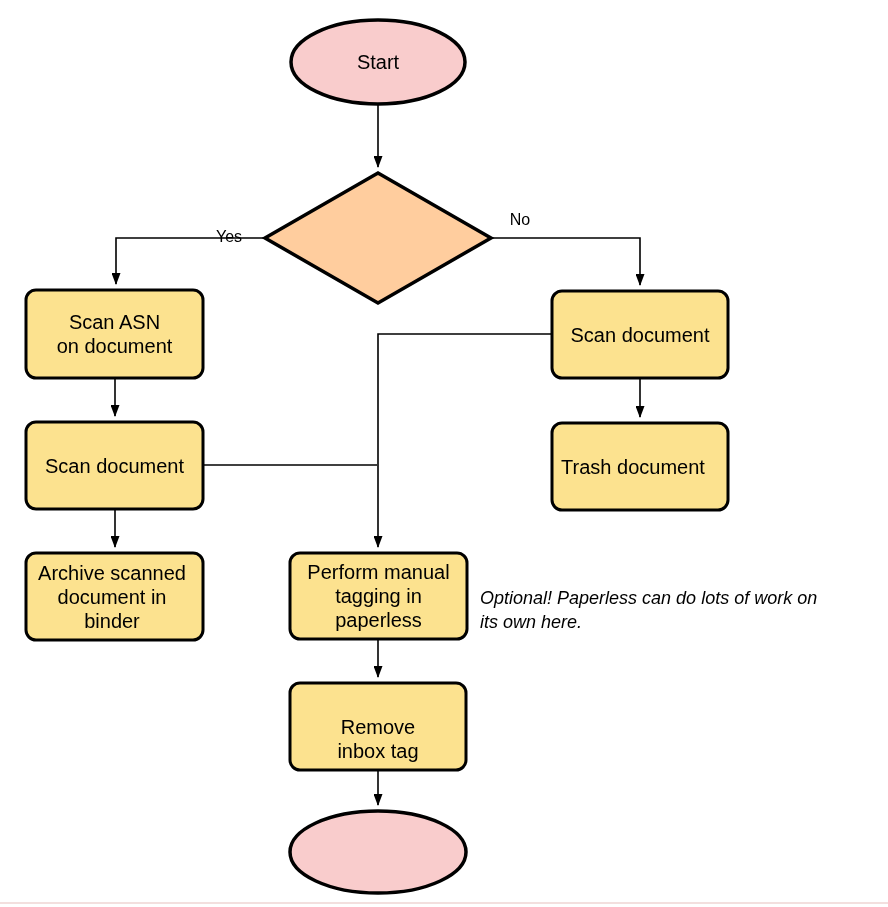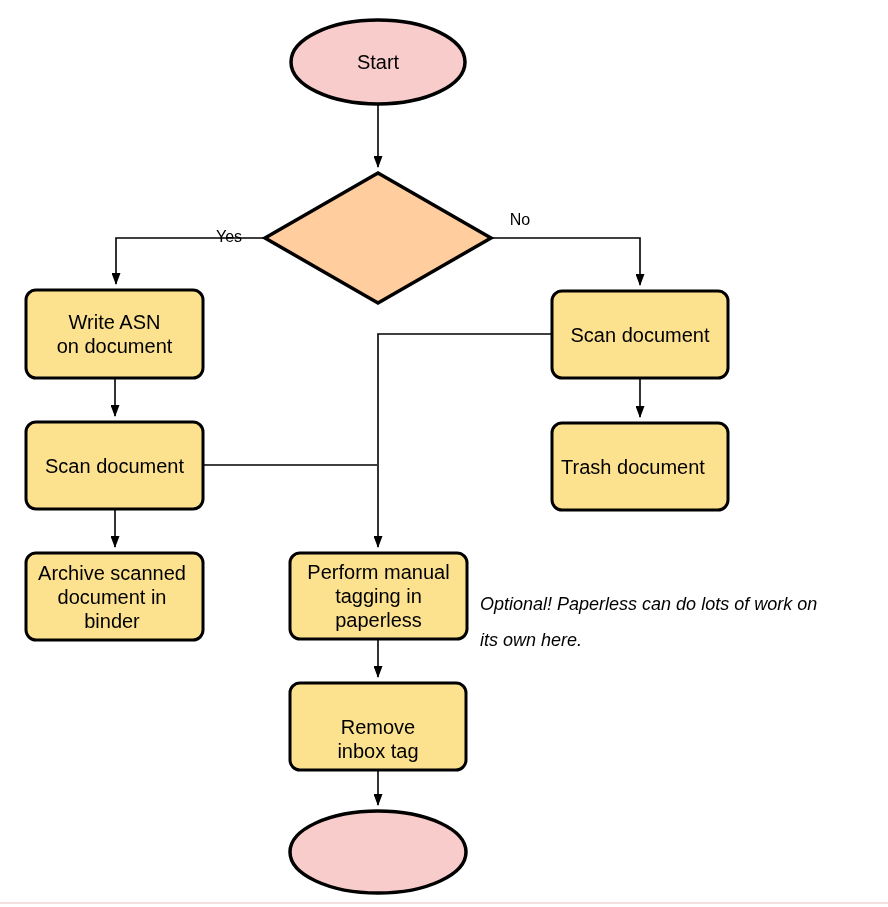--- a/index.html
+++ b/index.html
@@ -48,21 +48,21 @@
     color: #000000;
     text-align: center;
     white-space: nowrap;
   }
   .note {
     position: absolute;
     left: 480px;
     top: 586px;
     width: 408px;
     font-size: 18px;
-    line-height: 36px;
+    line-height: 24px;
     font-style: italic;
     color: #000000;
     text-align: left;
     white-space: pre-line;
   }
 </style>
 </head>
 <body>
 
 <div class="stage">
@@ -93,21 +93,21 @@
     <rect class="shape rect-shape" x="552" y="291" width="176" height="87" rx="10" ry="10" fill="#fce28f"></rect>
     <rect class="shape rect-shape" x="552" y="423" width="176" height="87" rx="10" ry="10" fill="#fce28f"></rect>
     <rect class="shape rect-shape" x="290" y="553" width="177" height="86" rx="10" ry="10" fill="#fce28f"></rect>
     <rect class="shape rect-shape" x="290" y="683" width="176" height="87" rx="10" ry="10" fill="#fce28f"></rect>
     <ellipse class="shape ellipse-shape" cx="378" cy="852" rx="88" ry="41" fill="#f9cccc"></ellipse>
 
     <rect x="0" y="902" width="888" height="2" fill="#f3dfde"></rect>
   </svg>
 
   <div class="lbl" style="left:291px; top:20px; width:174px; height:84px;">Start</div>
-  <div class="lbl" style="left:26px; top:290px; width:177px; height:88px;">Write ASN
+  <div class="lbl" style="left:26px; top:290px; width:177px; height:88px;">Scan ASN
 on document</div>
   <div class="lbl" style="left:26px; top:422px; width:177px; height:87px;">Scan document</div>
   <div class="lbl" style="left:26px; top:553px; width:172px; height:87px;">Archive scanned
 document in
 binder</div>
   <div class="lbl" style="left:552px; top:291px; width:176px; height:87px;">Scan document</div>
   <div class="lbl" style="left:552px; top:423px; width:162px; height:87px;">Trash document</div>
   <div class="lbl" style="left:290px; top:553px; width:177px; height:86px;">Perform manual
 tagging in
 paperless</div>

